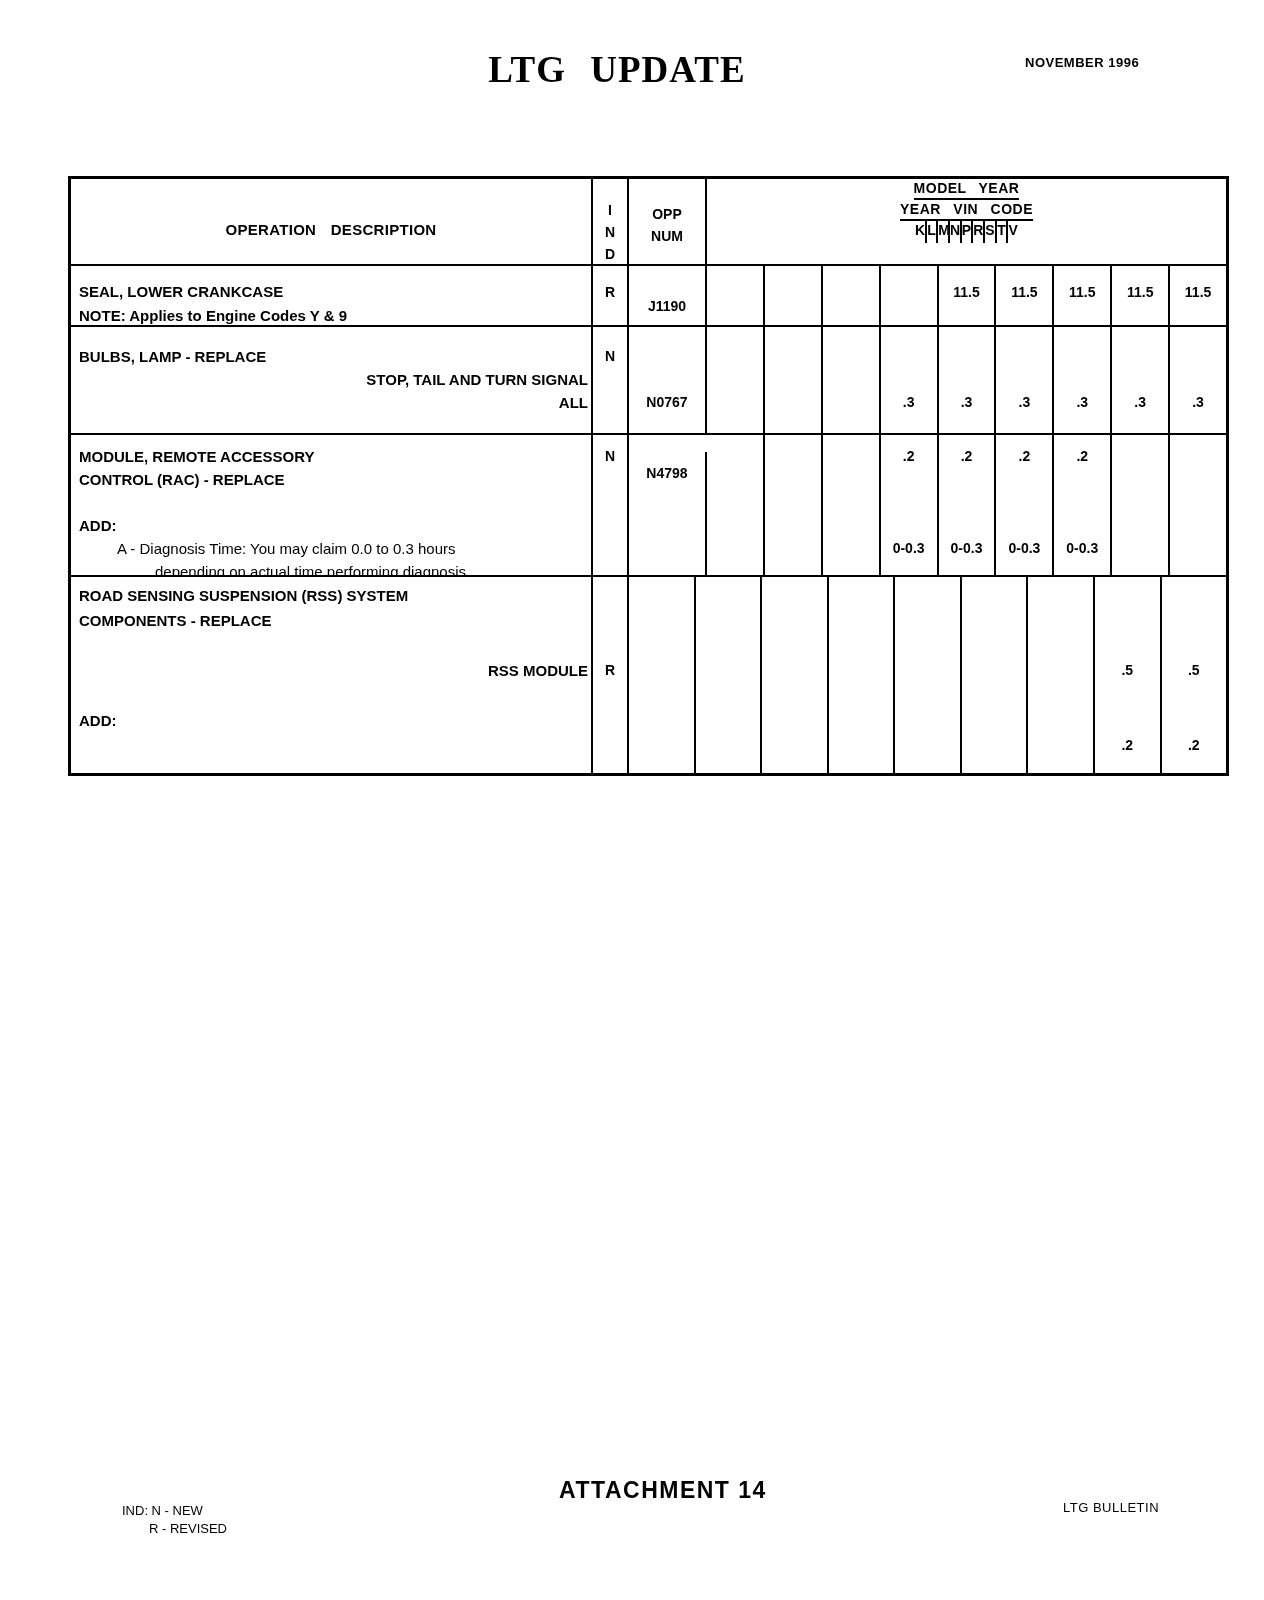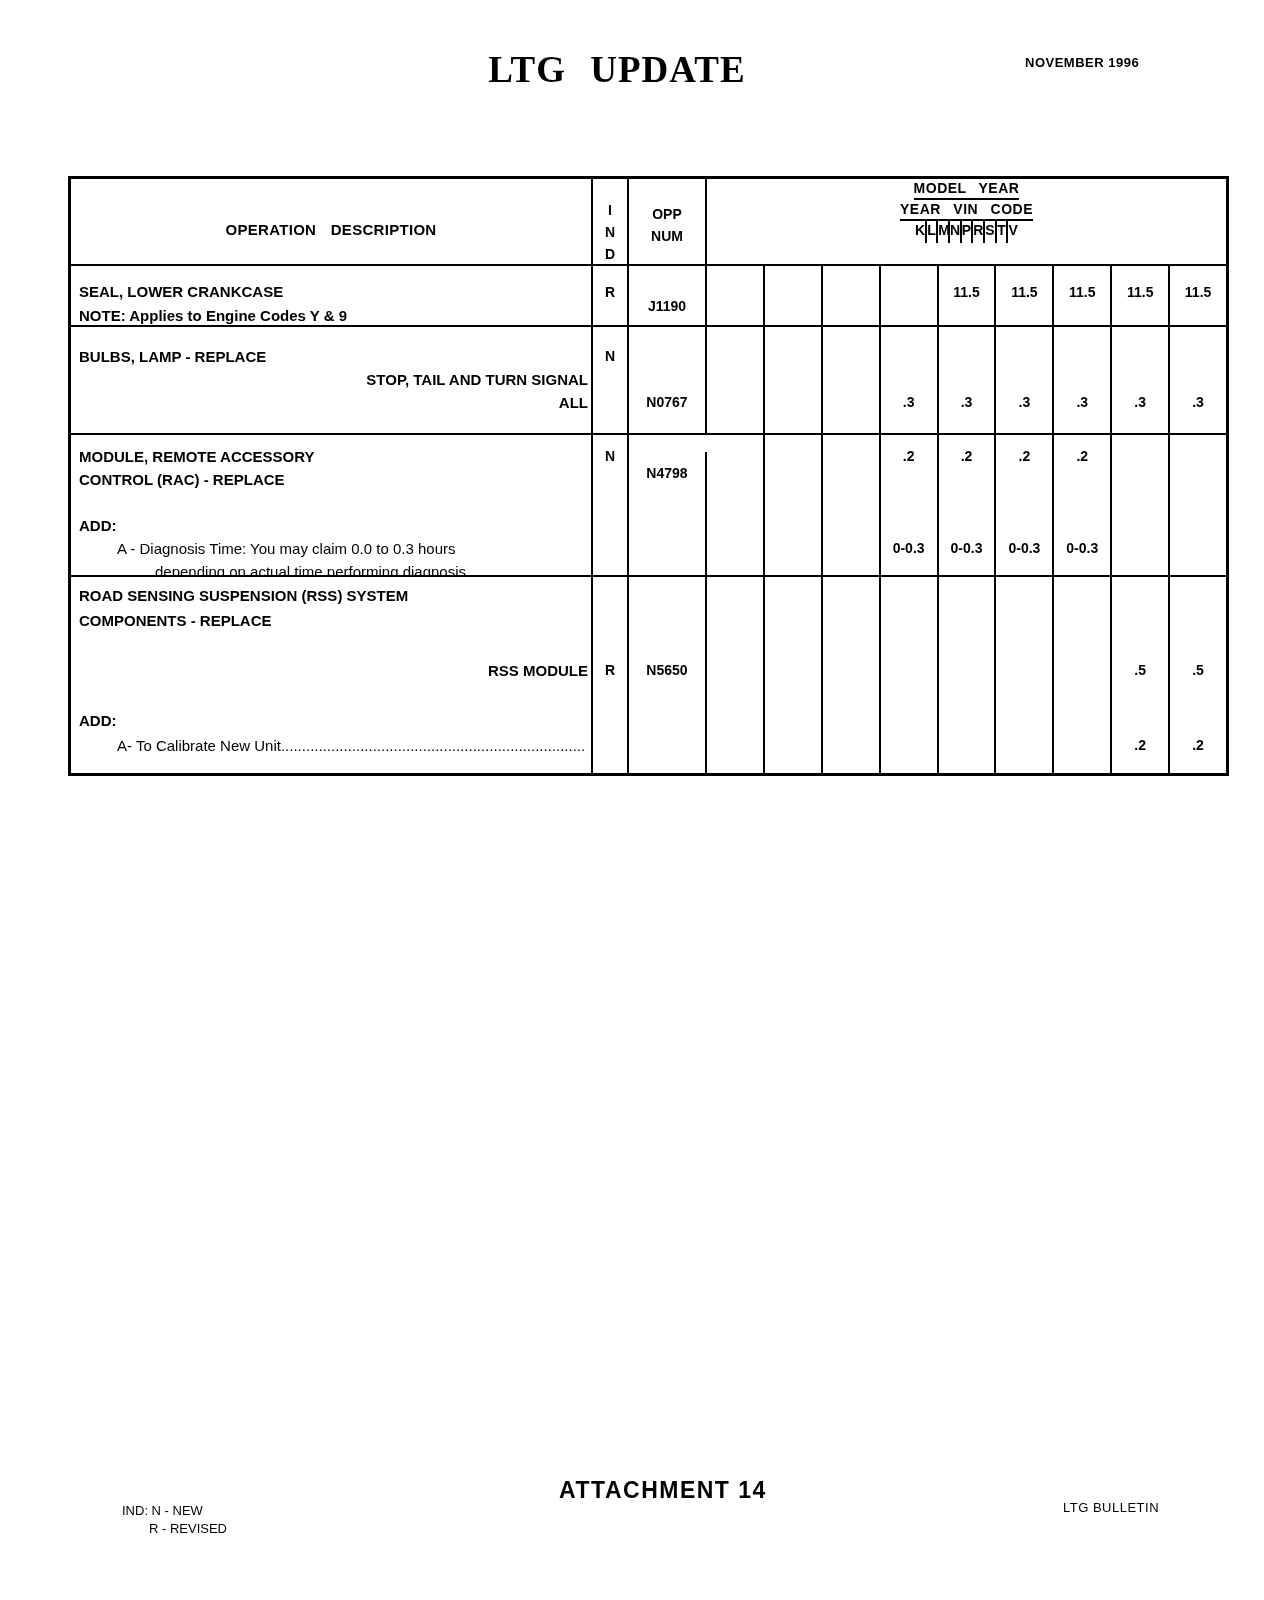--- a/index.html
+++ b/index.html
@@ -322,36 +322,26 @@
           </div>
         </div>
         <div class="block" style="height: 196px;">
           <div class="col c-desc" style="padding-top: 6px;">
             <div class="line" style="height: 25px; line-height: 25px;">ROAD SENSING SUSPENSION (RSS) SYSTEM</div>
             <div class="line" style="height: 25px; line-height: 25px;">COMPONENTS - REPLACE</div>
             <div class="line" style="height: 25px; line-height: 25px;"></div>
             <div class="line right" style="height: 25px; line-height: 25px;">RSS MODULE</div>
             <div class="line" style="height: 25px; line-height: 25px;"></div>
             <div class="line" style="height: 25px; line-height: 25px;">ADD:</div>
-            <div class="line light" style="height: 25px; line-height: 25px; padding-left: 46px;">A- To Calibrate New Unit.........................................................................</div>
           </div>
           <div class="col c-ind" style="padding-top: 6px;">
             <div class="cellslot" style="height: 25px; line-height: 25px;"></div>
             <div class="cellslot" style="height: 25px; line-height: 25px;"></div>
             <div class="cellslot" style="height: 25px; line-height: 25px;"></div>
             <div class="cellslot" style="height: 25px; line-height: 25px;">R</div>
-            <div class="cellslot" style="height: 25px; line-height: 25px;"></div>
-            <div class="cellslot" style="height: 25px; line-height: 25px;"></div>
-            <div class="cellslot" style="height: 25px; line-height: 25px;"></div>
-          </div>
-          <div class="col c-opp" style="padding-top: 6px;">
-            <div class="cellslot" style="height: 25px; line-height: 25px;"></div>
-            <div class="cellslot" style="height: 25px; line-height: 25px;"></div>
-            <div class="cellslot" style="height: 25px; line-height: 25px;"></div>
-            <div class="cellslot" style="height: 25px; line-height: 25px;">N5650</div>
             <div class="cellslot" style="height: 25px; line-height: 25px;"></div>
             <div class="cellslot" style="height: 25px; line-height: 25px;"></div>
             <div class="cellslot" style="height: 25px; line-height: 25px;"></div>
           </div>
           <div class="col c-val" style="padding-top: 6px;">
             <div class="cellslot" style="height: 25px; line-height: 25px;"></div>
             <div class="cellslot" style="height: 25px; line-height: 25px;"></div>
             <div class="cellslot" style="height: 25px; line-height: 25px;"></div>
             <div class="cellslot" style="height: 25px; line-height: 25px;"></div>
             <div class="cellslot" style="height: 25px; line-height: 25px;"></div>

